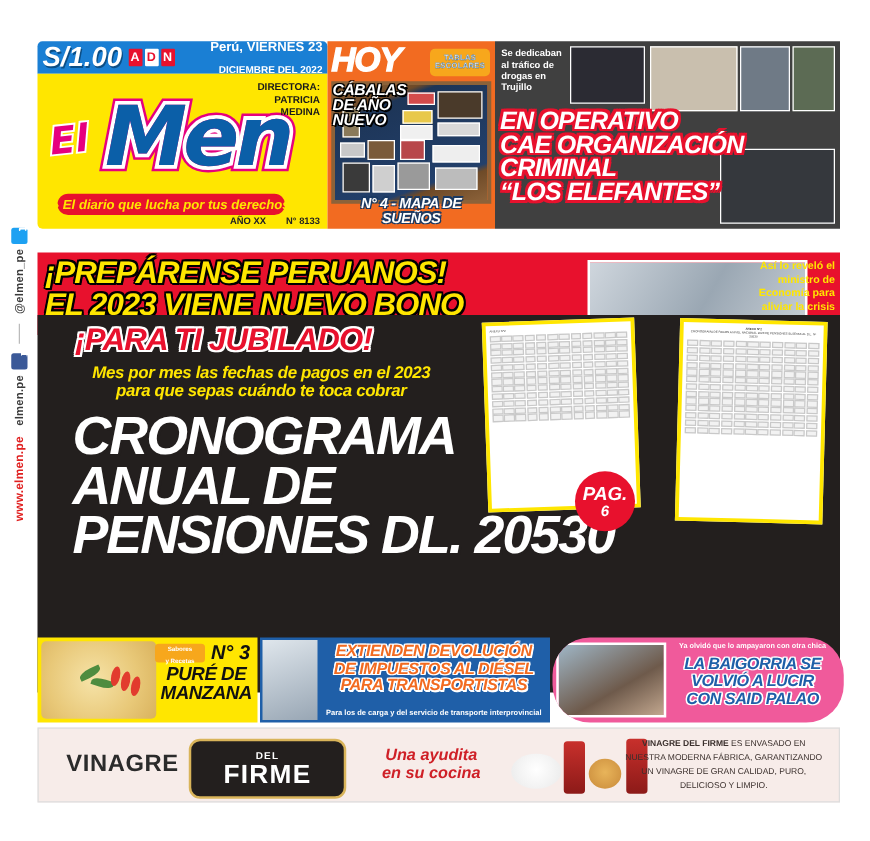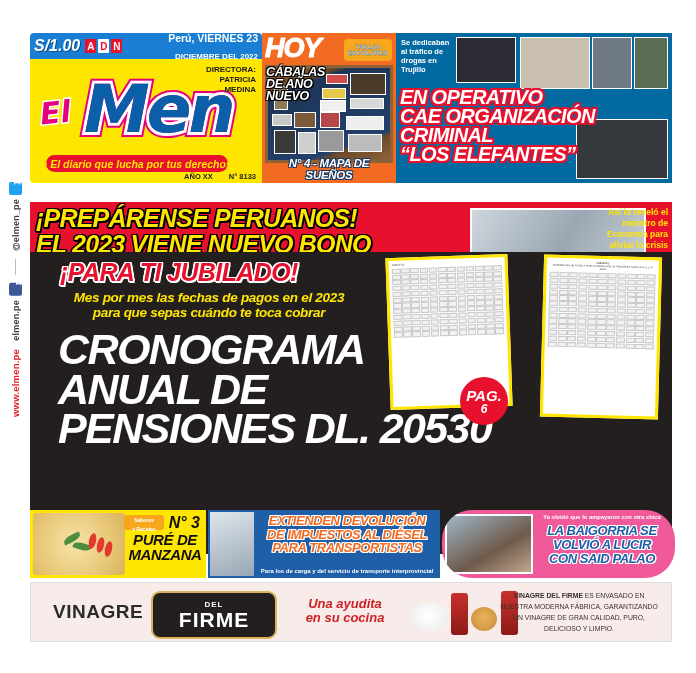--- a/index.html
+++ b/index.html
@@ -20,21 +20,21 @@
   .ic-fb:after{content:"f";position:absolute;left:4.5px;top:-1px;color:#fff;font-size:11px;font-weight:bold;font-family:"Liberation Serif",serif;}
   .rail-rule{width:1px;height:16px;background:#bbb;}
 
   
   .blk{position:absolute;box-sizing:border-box;overflow:hidden;}
 
   
   #priceStrip{left:30px;top:33px;width:232px;height:26px;background:#1a7fd4;
               display:flex;align-items:center;padding:0 4px;gap:5px;
               border-top-left-radius:4px;border-top-right-radius:4px;}
-  #price{color:#fff;font-size:16px;font-weight:bold;font-style:italic;line-height:1;
+  #price{color:#fff;font-size:22px;font-weight:bold;font-style:italic;line-height:1;
          text-shadow:1px 1px 0 #0b4e86;text-align:right;}
   .adn{display:flex;gap:2px;}
   .adn i{background:#e8112d;color:#fff;font-style:normal;font-size:10px;font-weight:bold;
          width:11px;height:14px;display:flex;align-items:center;justify-content:center;border-radius:1px;}
   .adn i.w{background:#fff;color:#e8112d;}
   #dateWrap{margin-left:auto;text-align:right;color:#fff;line-height:1.05;}
   #dateWrap .l1{font-size:10.5px;font-weight:bold;}
   #dateWrap .l2{font-size:8px;font-weight:bold;}
 
   
@@ -73,21 +73,21 @@
             border:3px solid #8c6239;box-sizing:border-box;}
   .thumb{position:absolute;background:#e9e9e9;border:1px solid #fff;}
   #hoyOver{position:absolute;left:4px;top:34px;width:70px;color:#fff;font-size:12.5px;
            font-weight:bold;font-style:italic;line-height:.95;letter-spacing:-.3px;
            text-shadow:1.2px 1.2px 0 #000,-1px -1px 0 #000,1px -1px 0 #000,-1px 1px 0 #000;}
   #hoyFoot{position:absolute;left:3px;bottom:2px;width:128px;text-align:center;
            color:#fff;font-size:11.5px;font-weight:bold;font-style:italic;letter-spacing:-.3px;
            text-shadow:1px 1px 0 #1b3a63,-1px -1px 0 #1b3a63,1px -1px 0 #1b3a63,-1px 1px 0 #1b3a63;}
 
   
-  #oper{left:396px;top:33px;width:276px;height:150px;background:#0369a1;}
+  #oper{left:396px;top:33px;width:276px;height:150px;background:#404040;}
   #operKicker{position:absolute;left:5px;top:5px;width:52px;color:#fff;font-size:7.5px;
               font-weight:bold;line-height:1.2;}
   .operPh{position:absolute;background:#c9ccd1;border:1.5px solid #fff;box-sizing:border-box;}
   #operHead{position:absolute;left:4px;top:55px;width:268px;color:#fff;
             font-size:20px;font-weight:bold;font-style:italic;line-height:.95;letter-spacing:-.6px;
             text-shadow:2px 2px 0 #e8112d,-2px -2px 0 #e8112d,2px -2px 0 #e8112d,-2px 2px 0 #e8112d,
                         0 2px 0 #e8112d,2px 0 0 #e8112d,0 -2px 0 #e8112d,-2px 0 0 #e8112d;}
 
   
   #bono{left:30px;top:202px;width:642px;height:66px;background:#e8112d;}

